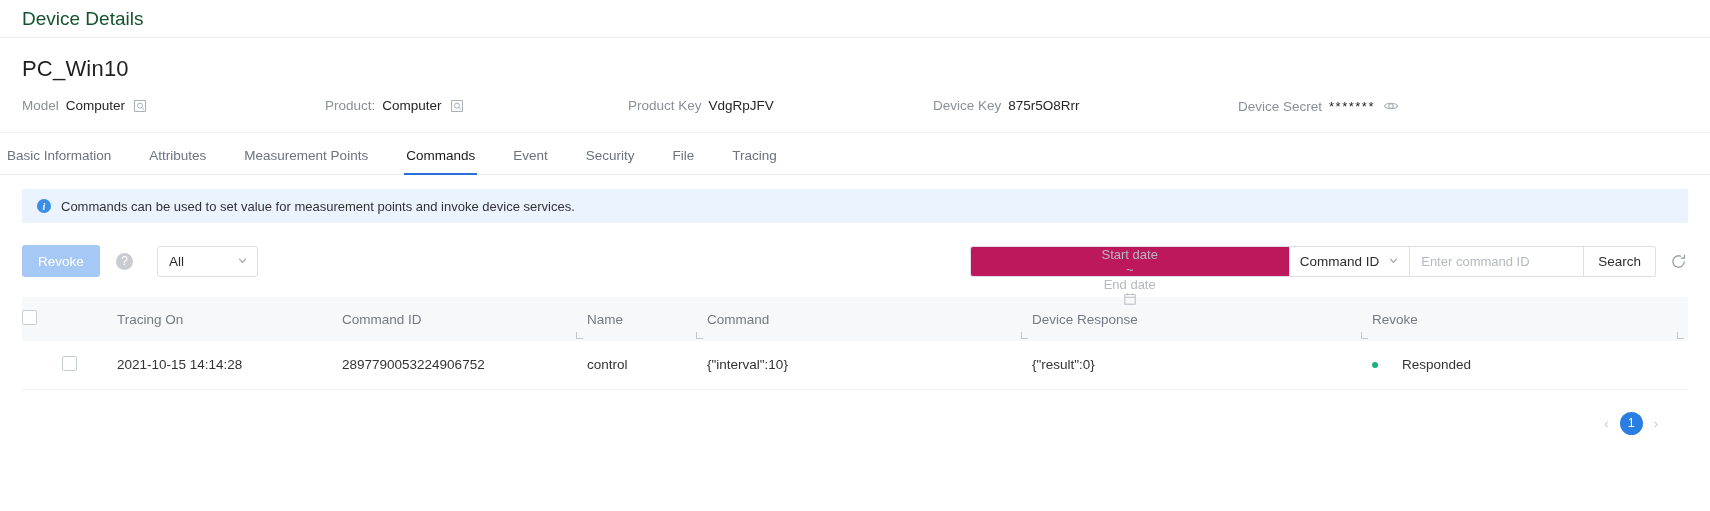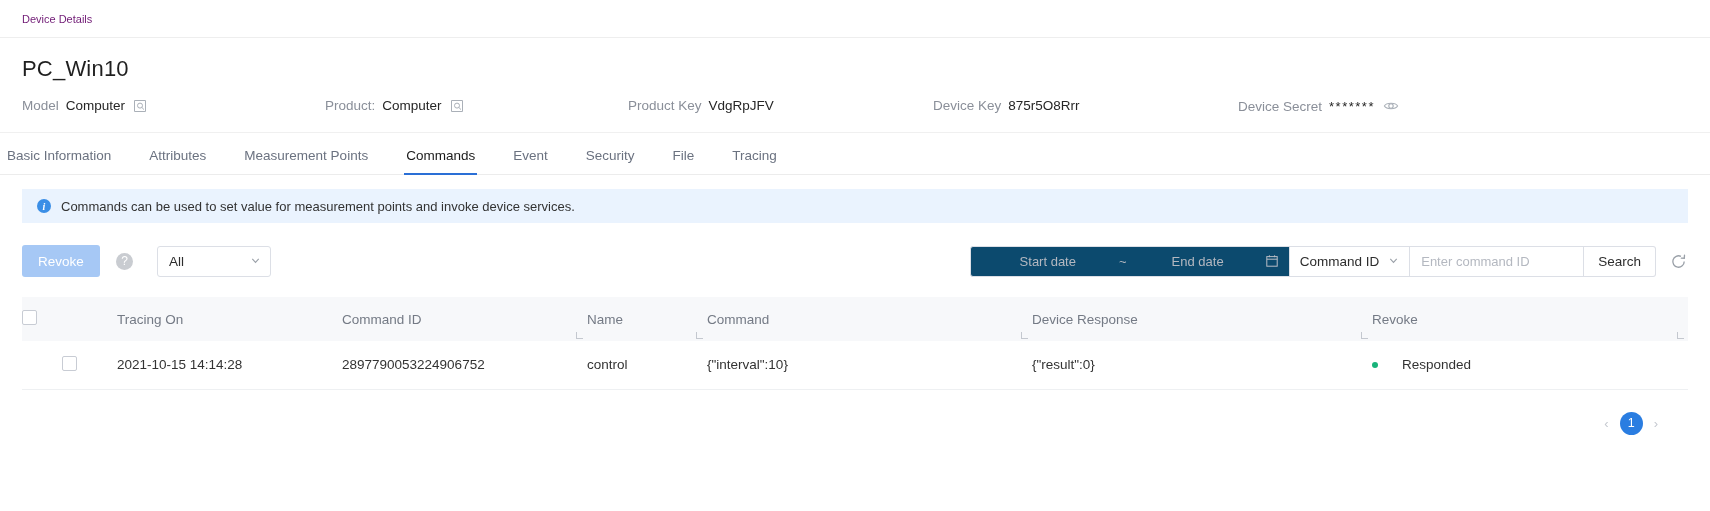--- a/index.html
+++ b/index.html
@@ -15,22 +15,22 @@
   
   .breadcrumb-bar {
     height: 38px;
     display: flex;
     align-items: center;
     padding-left: 22px;
     border-bottom: 1px solid #eeeeee;
     background: #ffffff;
   }
   .breadcrumb-text {
-    font-size: 11px;
-    color: #701a75;
+    font-size: 19px;
+    color: #14532d;
   }
 
   
   .device-header {
     padding: 18px 22px 14px 22px;
     border-bottom: 1px solid #f0f0f0;
     background: #ffffff;
   }
   .device-title {
     font-size: 22px;
@@ -161,21 +161,21 @@
     color: #ffffff;
     font-size: 12px;
     display: inline-flex;
     align-items: center;
     justify-content: center;
     margin-left: 16px;
     cursor: pointer;
   }
   .select-all {
     margin-left: 24px;
-    width: 114px;
+    width: 101px;
     height: 31px;
     border: 1px solid #dcdfe6;
     border-radius: 3px;
     display: flex;
     align-items: center;
     justify-content: space-between;
     padding: 0 9px 0 11px;
     font-size: 13.5px;
     color: #2d2d2d;
     background: #fff;
@@ -188,23 +188,24 @@
     display: flex;
     align-items: center;
   }
   .date-range {
     width: 320px;
     height: 31px;
     border: 1px solid #dcdfe6;
     border-radius: 3px 0 0 3px;
     display: flex;
     align-items: center;
-    background: #0c4a6e;
+    background: #be185d;
     padding: 0 10px;
     font-size: 13px;
+    flex-direction: column;
   }
   .date-ph {
     color: #b4b8c0;
     flex: 1;
     text-align: center;
   }
   .tilde { color: #b4b8c0; padding: 0 4px; }
   .cal-icon { color: #b9bdc6; display: inline-flex; align-items: center; }
 
   .cmd-select {

